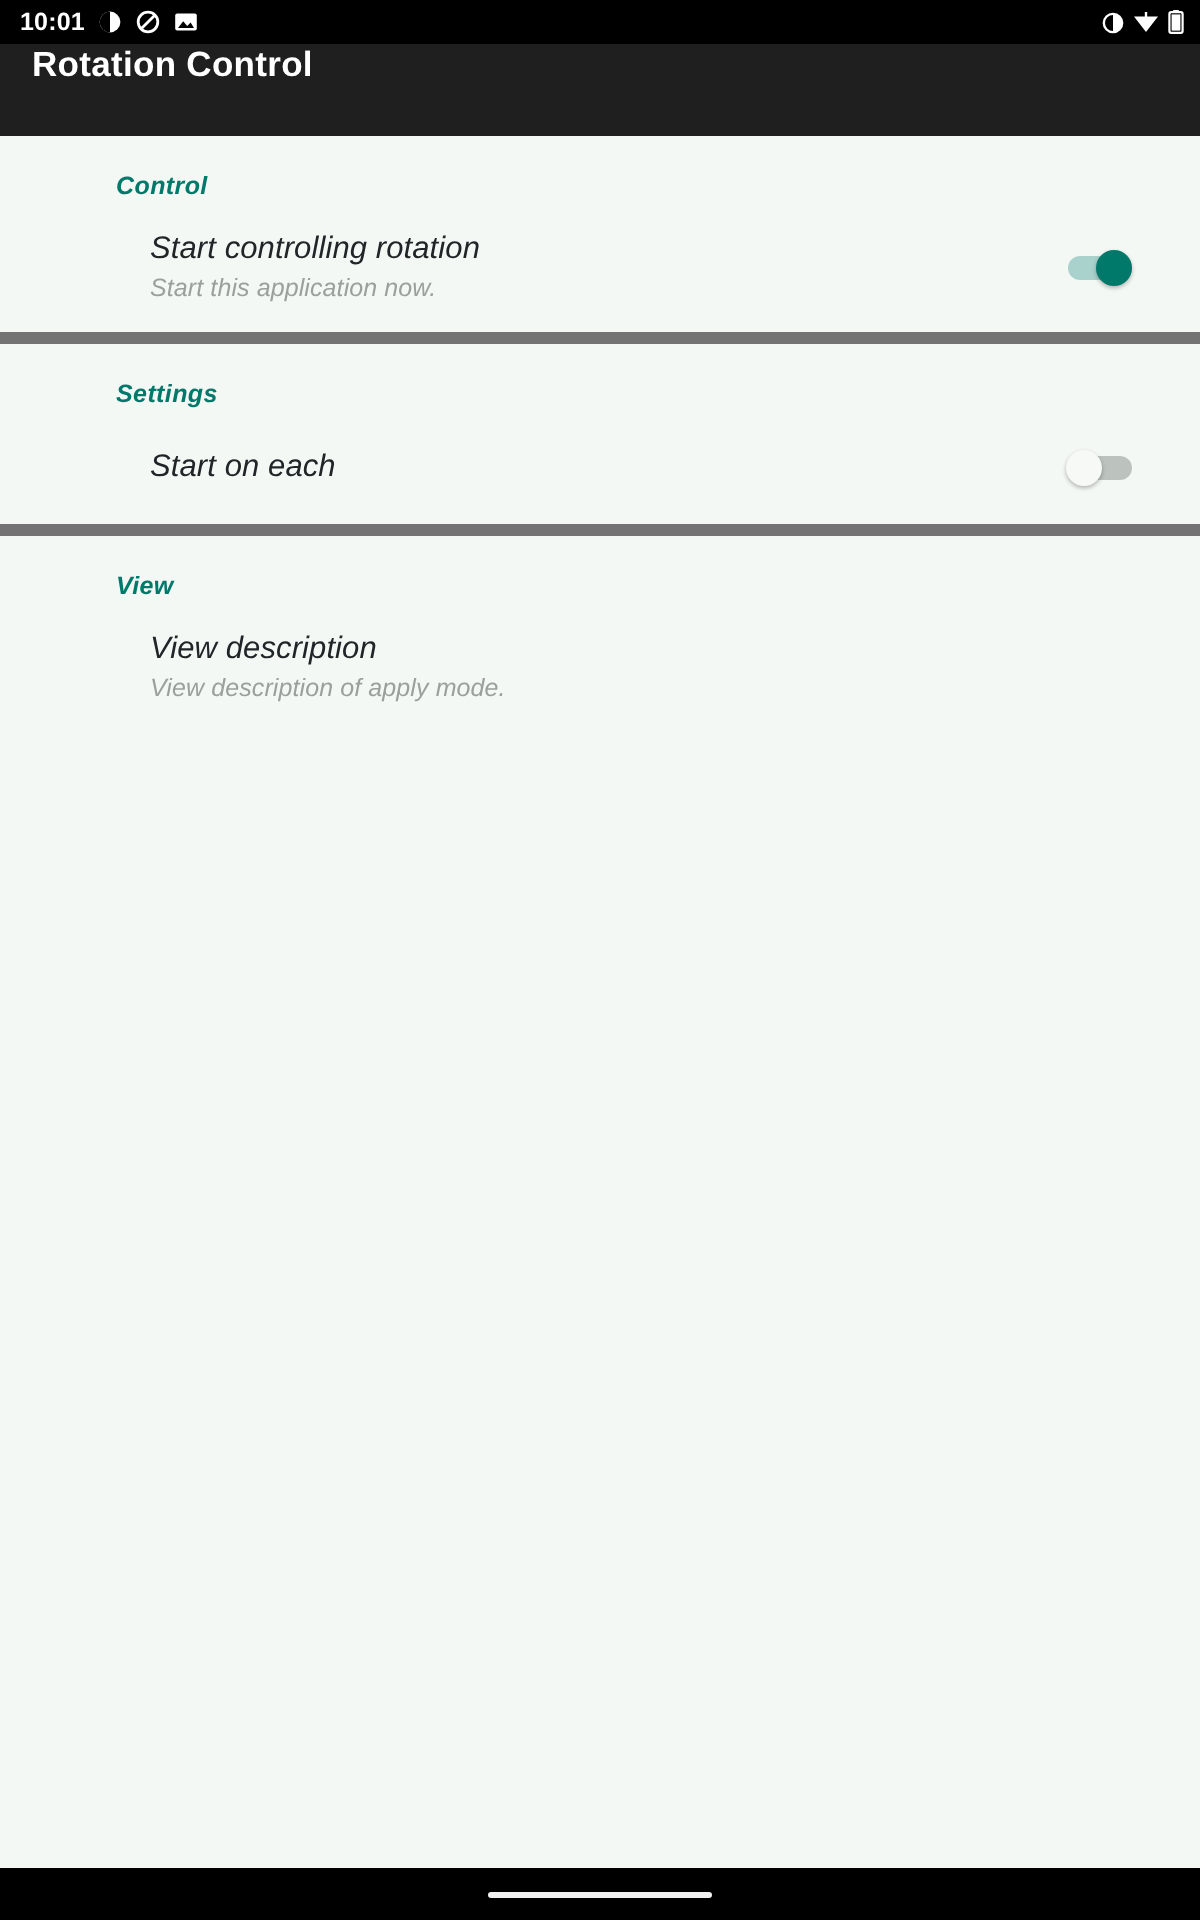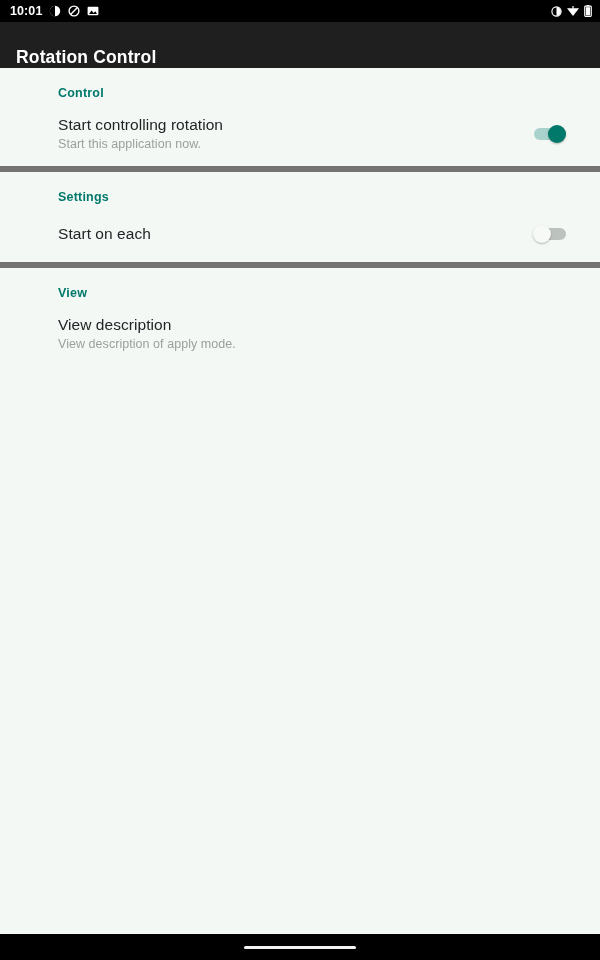--- a/index.html
+++ b/index.html
@@ -56,41 +56,42 @@
     align-items: center;
     justify-content: center;
     line-height: 0;
   }
 
   
   .app-bar {
     height: 46px;
     background: #1f1f1f;
     display: flex;
-    align-items: flex-end;
+    align-items: flex-start;
     padding: 0 16px;
     box-sizing: border-box;
     flex: 0 0 auto;
   }
   .app-title {
     color: #ffffff;
     font-size: 17.5px;
     font-weight: bold;
     letter-spacing: 0.15px;
   }
 
   
   .content {
     flex: 1 1 auto;
     background: #f4f8f5;
     overflow: hidden;
     position: relative;
   }
   .section {
     position: relative;
+    font-style: italic;
   }
   .section + .section {
     border-top: 6px solid #737373;
   }
   .section-header {
     font-size: 12.5px;
     font-weight: bold;
     color: #00796b;
     padding: 18px 0 6px 58px;
     letter-spacing: 0.2px;
@@ -98,20 +99,21 @@
   .pref-row {
     display: flex;
     align-items: center;
     padding: 9px 24px 13px 58px;
     box-sizing: border-box;
     min-height: 52px;
   }
   .pref-text {
     flex: 1 1 auto;
     min-width: 0;
+    margin-left: 17px;
   }
   .pref-title {
     font-size: 15.5px;
     color: #222528;
     line-height: 1.25;
     letter-spacing: 0.05px;
   }
   .pref-summary {
     font-size: 12.5px;
     color: #9aa09c;

